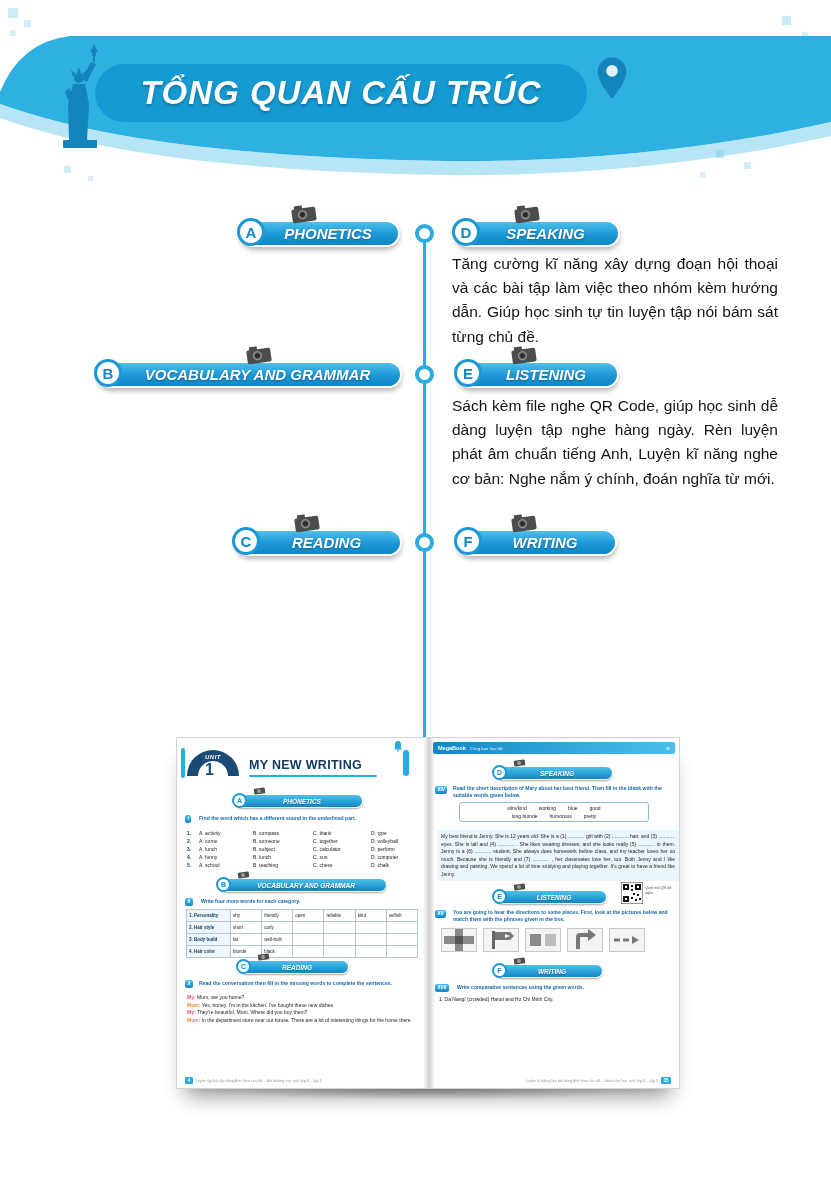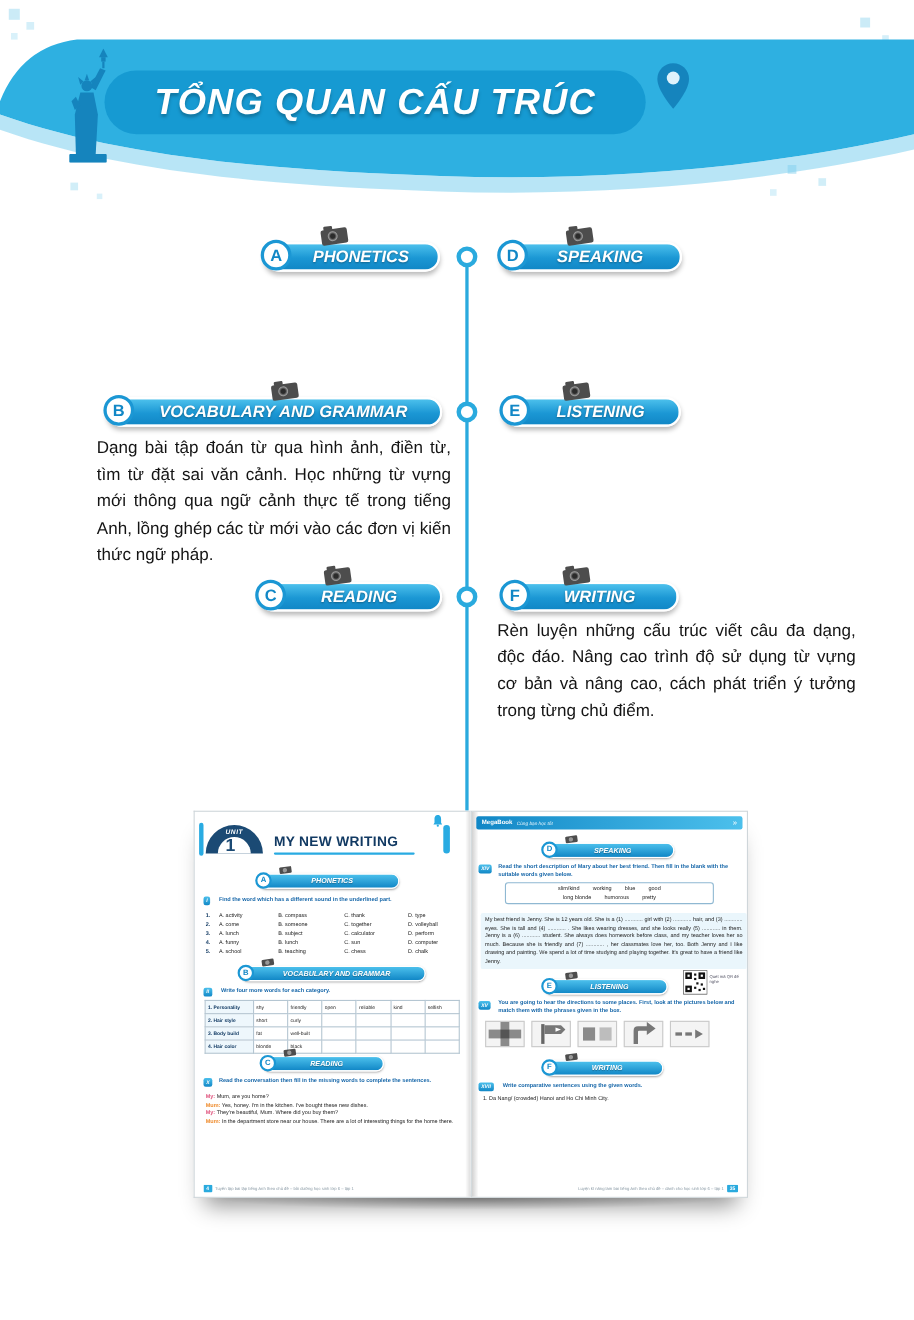--- a/index.html
+++ b/index.html
@@ -173,54 +173,54 @@
     </div>
   </div>
 
   <div class="ov-header" style="left:455px;top:220px;width:165px">
     <span class="cam" style="left:60px"></span>
     <div class="ov-pill">
       <span class="ov-circle">D</span>
       <span class="ov-pill-label">SPEAKING</span>
     </div>
   </div>
+  <p class="ov-text" style="left:452px;top:252px;width:326px">Tăng cường kĩ năng xây dựng đoạn hội thoại và các bài tập làm việc theo nhóm kèm hướng dẫn. Giúp học sinh tự tin luyện tập nói bám sát từng chủ đề.</p>
 
   <div class="ov-header" style="left:97px;top:361px;width:305px">
     <span class="cam" style="left:150px"></span>
     <div class="ov-pill">
       <span class="ov-circle">B</span>
       <span class="ov-pill-label">VOCABULARY AND GRAMMAR</span>
     </div>
   </div>
-  <p class="ov-text" style="left:88px;top:396px;width:322px">Dạng bài tập đoán từ qua hình ảnh, điền từ, tìm từ đặt sai văn cảnh. Học những từ vựng mới thông qua ngữ cảnh thực tế trong tiếng Anh, lồng ghép các từ mới vào các đơn vị kiến thức ngữ pháp.</p>
 
   <div class="ov-header" style="left:457px;top:361px;width:162px">
     <span class="cam" style="left:55px"></span>
     <div class="ov-pill">
       <span class="ov-circle">E</span>
       <span class="ov-pill-label">LISTENING</span>
     </div>
   </div>
+  <p class="ov-text" style="left:452px;top:394px;width:326px">Sách kèm file nghe QR Code, giúp học sinh dễ dàng luyện tập nghe hàng ngày. Rèn luyện phát âm chuẩn tiếng Anh, Luyện kĩ năng nghe cơ bản: Nghe nắm ý chính, đoán nghĩa từ mới.</p>
 
   <div class="ov-header" style="left:235px;top:529px;width:167px">
     <span class="cam" style="left:60px"></span>
     <div class="ov-pill">
       <span class="ov-circle">C</span>
       <span class="ov-pill-label">READING</span>
     </div>
   </div>
 
   <div class="ov-header" style="left:457px;top:529px;width:160px">
     <span class="cam" style="left:55px"></span>
     <div class="ov-pill">
       <span class="ov-circle">F</span>
       <span class="ov-pill-label">WRITING</span>
     </div>
   </div>
-  <p class="ov-text" style="left:452px;top:562px;width:326px">Rèn luyện những cấu trúc viết câu đa dạng, độc đáo. Nâng cao trình độ sử dụng từ vựng cơ bản và nâng cao, cách phát triển ý tưởng trong từng chủ điểm.</p>
 
   <div class="book-shadow"></div>
 
   <div class="book">
 
     <div class="page-l">
       <div class="unit-bar"></div>
       <div class="unit-arc"></div>
       <div class="unit-word">UNIT</div>
       <div class="unit-num">1</div>

